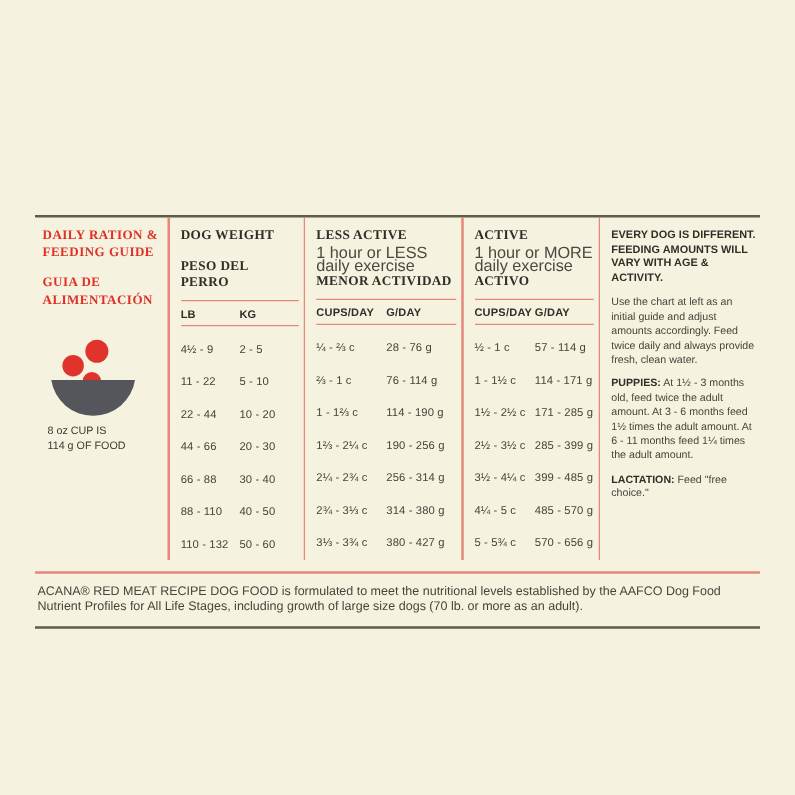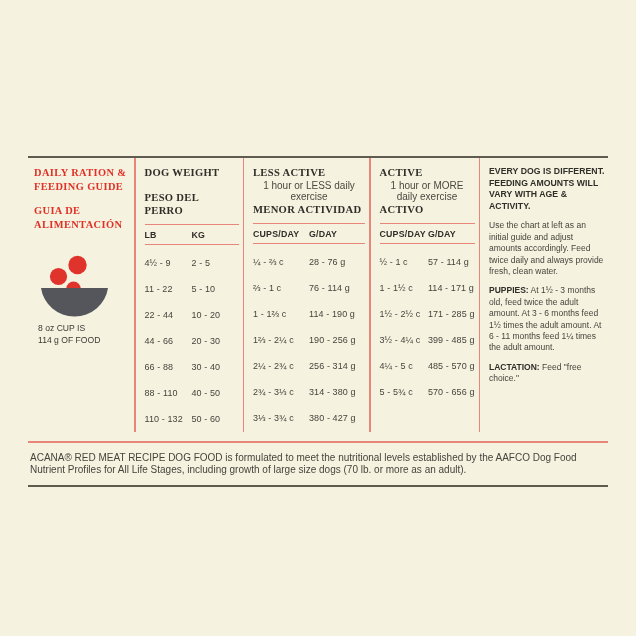--- a/index.html
+++ b/index.html
@@ -17,21 +17,21 @@
     position: relative;
     width: 636px;
     height: 636px;
     background: #f5f2e0;
   }
 
   
   .panel {
     position: absolute;
     left: 28px;
-    top: 156px;
+    top: 172px;
     width: 580px;
   }
   .rule-top {
     height: 2px;
     background: #5d5c4e;
     width: 580px;
   }
   .rule-red {
     height: 1.5px;
     background: #e8867a;
@@ -107,26 +107,25 @@
   .hdr-serif {
     font-family: "Liberation Serif", serif;
     font-weight: bold;
     font-size: 10.6px;
     letter-spacing: 0.3px;
     color: #2f2e27;
     text-transform: uppercase;
     line-height: 13px;
   }
   .hdr-sub {
-    font-size: 10px;
+    font-size: 13px;
     color: #4a4940;
     line-height: 11px;
     margin-top: 1px;
     margin-bottom: 1px;
-    text-align: center;
   }
   .hdr-es {
     font-family: "Liberation Serif", serif;
     font-weight: bold;
     font-size: 10.6px;
     letter-spacing: 0.3px;
     color: #2f2e27;
     text-transform: uppercase;
     line-height: 13px;
   }
@@ -343,20 +342,24 @@
             </div>
           <div class="data-row">
               <div class="data-cell w-cups2">1 - 1½ c</div>
               <div class="data-cell w-g2">114 - 171 g</div>
             </div>
           <div class="data-row">
               <div class="data-cell w-cups2">1½ - 2½ c</div>
               <div class="data-cell w-g2">171 - 285 g</div>
             </div>
           <div class="data-row">
+              <div class="data-cell w-cups2">2½ - 3½ c</div>
+              <div class="data-cell w-g2">285 - 399 g</div>
+            </div>
+          <div class="data-row">
               <div class="data-cell w-cups2">3½ - 4¼ c</div>
               <div class="data-cell w-g2">399 - 485 g</div>
             </div>
           <div class="data-row">
               <div class="data-cell w-cups2">4¼ - 5 c</div>
               <div class="data-cell w-g2">485 - 570 g</div>
             </div>
           <div class="data-row">
               <div class="data-cell w-cups2">5 - 5¾ c</div>
               <div class="data-cell w-g2">570 - 656 g</div>

